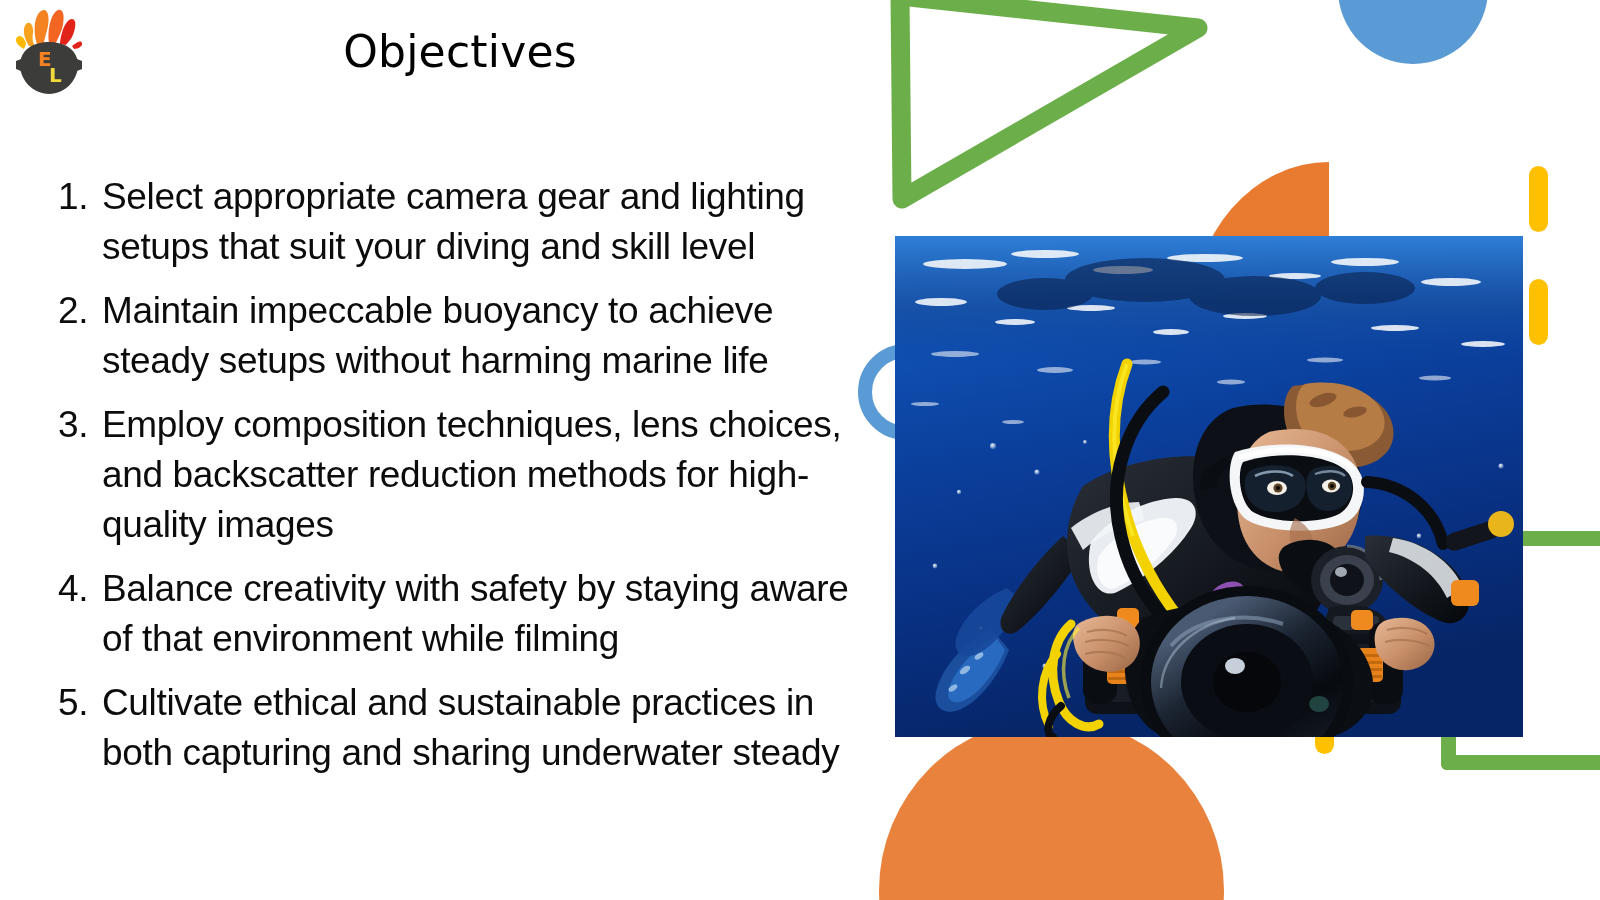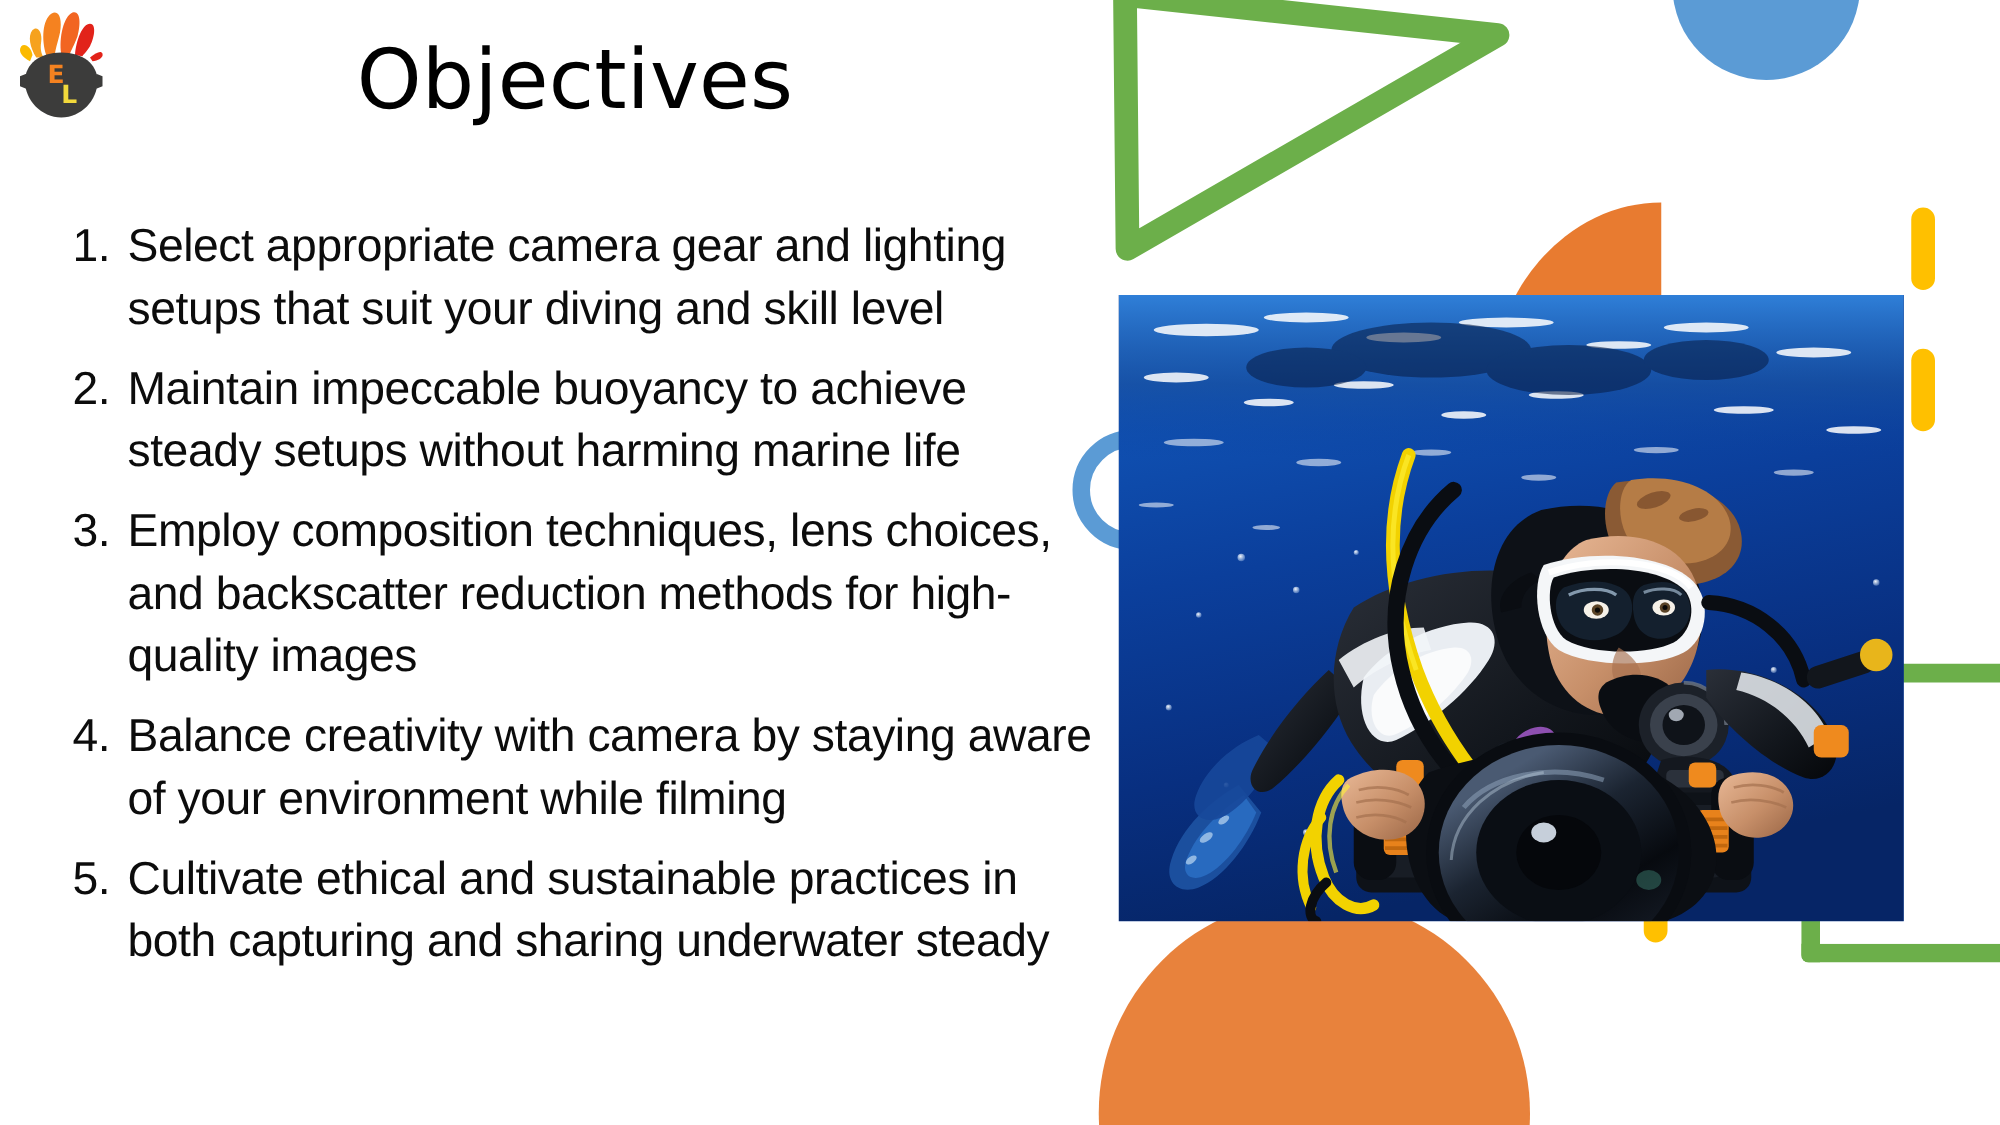--- a/index.html
+++ b/index.html
@@ -28,21 +28,21 @@
     height: 96px;
   }
 
   
   .slide-title {
     position: absolute;
     left: 60px;
     top: 28px;
     width: 800px;
     text-align: center;
-    font-size: 66px;
+    font-size: 44px;
     font-weight: 400;
     letter-spacing: 0.2px;
     color: #000000;
     line-height: 1.1;
     font-family: "DejaVu Sans", sans-serif;
   }
 
   
   .objectives {
     position: absolute;
@@ -441,21 +441,21 @@
     <li class="objective-item">
       <span class="objective-number">2.</span>
       <span class="objective-text">Maintain impeccable buoyancy to achieve steady setups without harming marine life</span>
     </li>
     <li class="objective-item">
       <span class="objective-number">3.</span>
       <span class="objective-text">Employ composition techniques, lens choices, and backscatter reduction methods for high-quality images</span>
     </li>
     <li class="objective-item">
       <span class="objective-number">4.</span>
-      <span class="objective-text">Balance creativity with camera by staying aware of your environment while filming</span>
+      <span class="objective-text">Balance creativity with safety by staying aware of that environment while filming</span>
     </li>
     <li class="objective-item">
       <span class="objective-number">5.</span>
       <span class="objective-text">Cultivate ethical and sustainable practices in both capturing and sharing underwater steady</span>
     </li>
   </ol>
 
 </div>
 
 </body></html>

